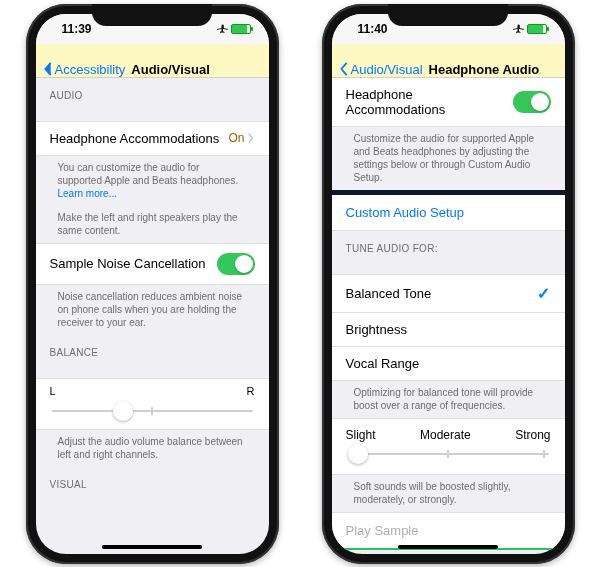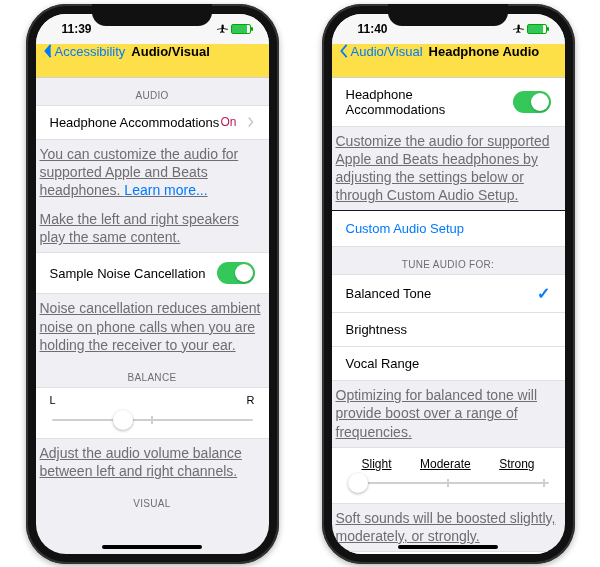--- a/index.html
+++ b/index.html
@@ -52,73 +52,72 @@
     font-size: 12px;
     font-weight: 600;
     background: #f7f7f8;
   }
   .status-icons { display: flex; align-items: center; gap: 2px; }
   .plane { width:12px;height:12px; }
   .battery { display:inline-block;width:20px;height:10px;border:1px solid #0a0;border-radius:2px;position:relative;background:linear-gradient(to right,#33c759 0 85%,transparent 85%);}
   .battery::after{content:"";position:absolute;right:-3px;top:2px;width:2px;height:4px;background:#0a0;border-radius:1px;}
   .navbar {
     height: 34px;
-    background: #fde047;
+    background: #fef9c3;
     border-bottom: 1px solid #d0d0d4;
     display: flex;
-    align-items: flex-start;
+    align-items: flex-end;
     padding: 0 6px;
     font-size: 13px;
   }
   .navback { color:#007aff; display:flex; align-items:center; gap:1px; cursor:pointer;}
   .navback svg{width:12px;height:14px;}
   .navtitle { font-weight:600; margin-left:6px; color:#000;}
   .content { flex:1; overflow:hidden; font-size:12px; }
   .section-header {
     font-size:10px; color:#6d6d72; text-transform:uppercase;
-    padding: 12px 14px 4px;
+    padding: 12px 14px 20px;
     letter-spacing:.3px;
-    text-align:center;
   }
   .row {
     background:#fff;
     border-top:1px solid #e0e0e4;
     border-bottom:1px solid #e0e0e4;
     padding: 9px 14px;
     display:flex; align-items:center; justify-content:space-between;
     min-height:34px;
   }
   .row + .row { border-top:none; }
   .row-label { color:#000; font-size:13px; }
-  .row-value { color:#be185d; font-size:12px; display:flex; align-items:center; gap:10px;}
+  .row-value { color:#a16207; font-size:12px; display:flex; align-items:center; gap:2px;}
   .row-value svg{width:8px;height:12px;}
   .footer-note {
-    font-size:14px; color:#6d6d72; padding:5px 4px 6px; line-height:1.3;text-decoration:underline;
+    font-size:10px; color:#6d6d72; padding:5px 22px 6px; line-height:1.3;
   }
   .footer-note a{color:#007aff;text-decoration:none;}
   .toggle {
     width:38px;height:22px;border-radius:11px;position:relative;flex:0 0 auto;
   }
   .toggle.on{background:#34c759;}
   .toggle.off{background:#e9e9ea;}
   .toggle::after{
     content:"";position:absolute;top:2px;width:18px;height:18px;background:#fff;border-radius:50%;box-shadow:0 1px 2px rgba(0,0,0,.25);
   }
   .toggle.on::after{right:2px;}
   .toggle.off::after{left:2px;}
   .slider-wrap{ padding: 6px 14px 8px; background:#fff; border-top:1px solid #e0e0e4;border-bottom:1px solid #e0e0e4;}
   .slider-labels{display:flex;justify-content:space-between;font-size:11px;color:#000;margin-bottom:4px;}
   .slider-track{position:relative;height:20px;}
   .slider-line{position:absolute;left:2px;right:2px;top:50%;height:2px;background:#cfcfd2;border-radius:1px;transform:translateY(-50%);}
   .slider-tick{position:absolute;top:50%;width:2px;height:8px;background:#cfcfd2;transform:translate(-50%,-50%);}
   .slider-thumb{position:absolute;top:50%;width:20px;height:20px;background:#fff;border-radius:50%;box-shadow:0 1px 3px rgba(0,0,0,.3);transform:translate(-50%,-50%);}
-  .link-row{background:#fff;border-top:1px solid #0f172a;border-bottom:1px solid #e0e0e4;padding:10px 14px;color:#007aff;font-size:13px;}
+  .link-row{background:#fff;border-top:5px solid #0f172a;border-bottom:1px solid #e0e0e4;padding:10px 14px;color:#007aff;font-size:13px;}
   .checkmark{color:#007aff;font-size:16px;font-weight:600;}
   .disabled-row{background:#fff;border-top:1px solid #e0e0e4;border-bottom:2px solid #22c55e;padding:10px 14px;color:#b0b0b4;font-size:13px;}
-  .three-labels{display:flex;justify-content:space-between;font-size:12px;color:#000;padding:9px 30px 2px;background:#fff;border-top:1px solid #e0e0e4;text-decoration:underline;}
+  .three-labels{display:flex;justify-content:space-between;font-size:12px;color:#000;padding:9px 14px 2px;background:#fff;border-top:1px solid #e0e0e4;}
   .three-slider{background:#fff;padding:0 14px 10px;border-bottom:1px solid #e0e0e4;}
   .home-ind{position:absolute;bottom:5px;left:50%;transform:translateX(-50%);width:100px;height:4px;background:#000;border-radius:2px;}
 </style>
 </head>
 <body>
 
 <div class="phone">
   <div class="notch"></div>
   <div class="screen">
     <div class="statusbar">

